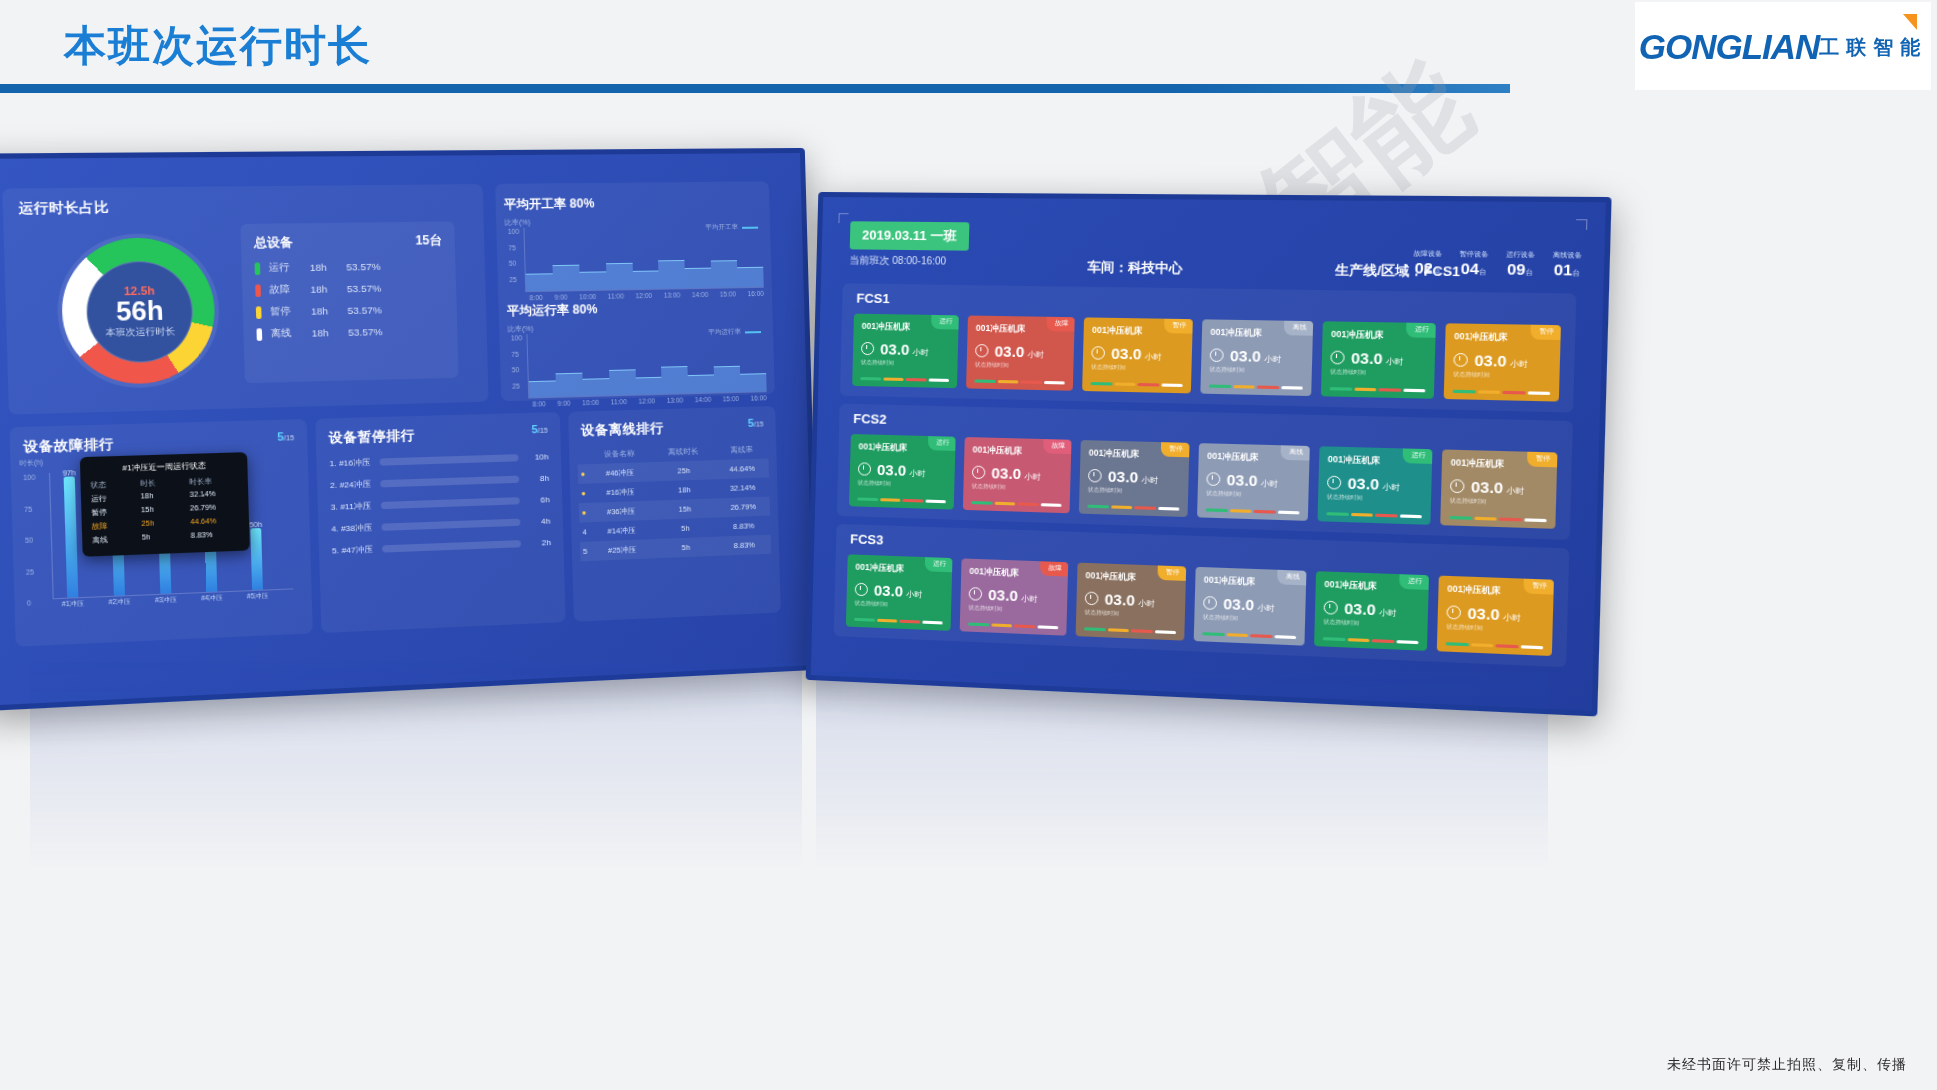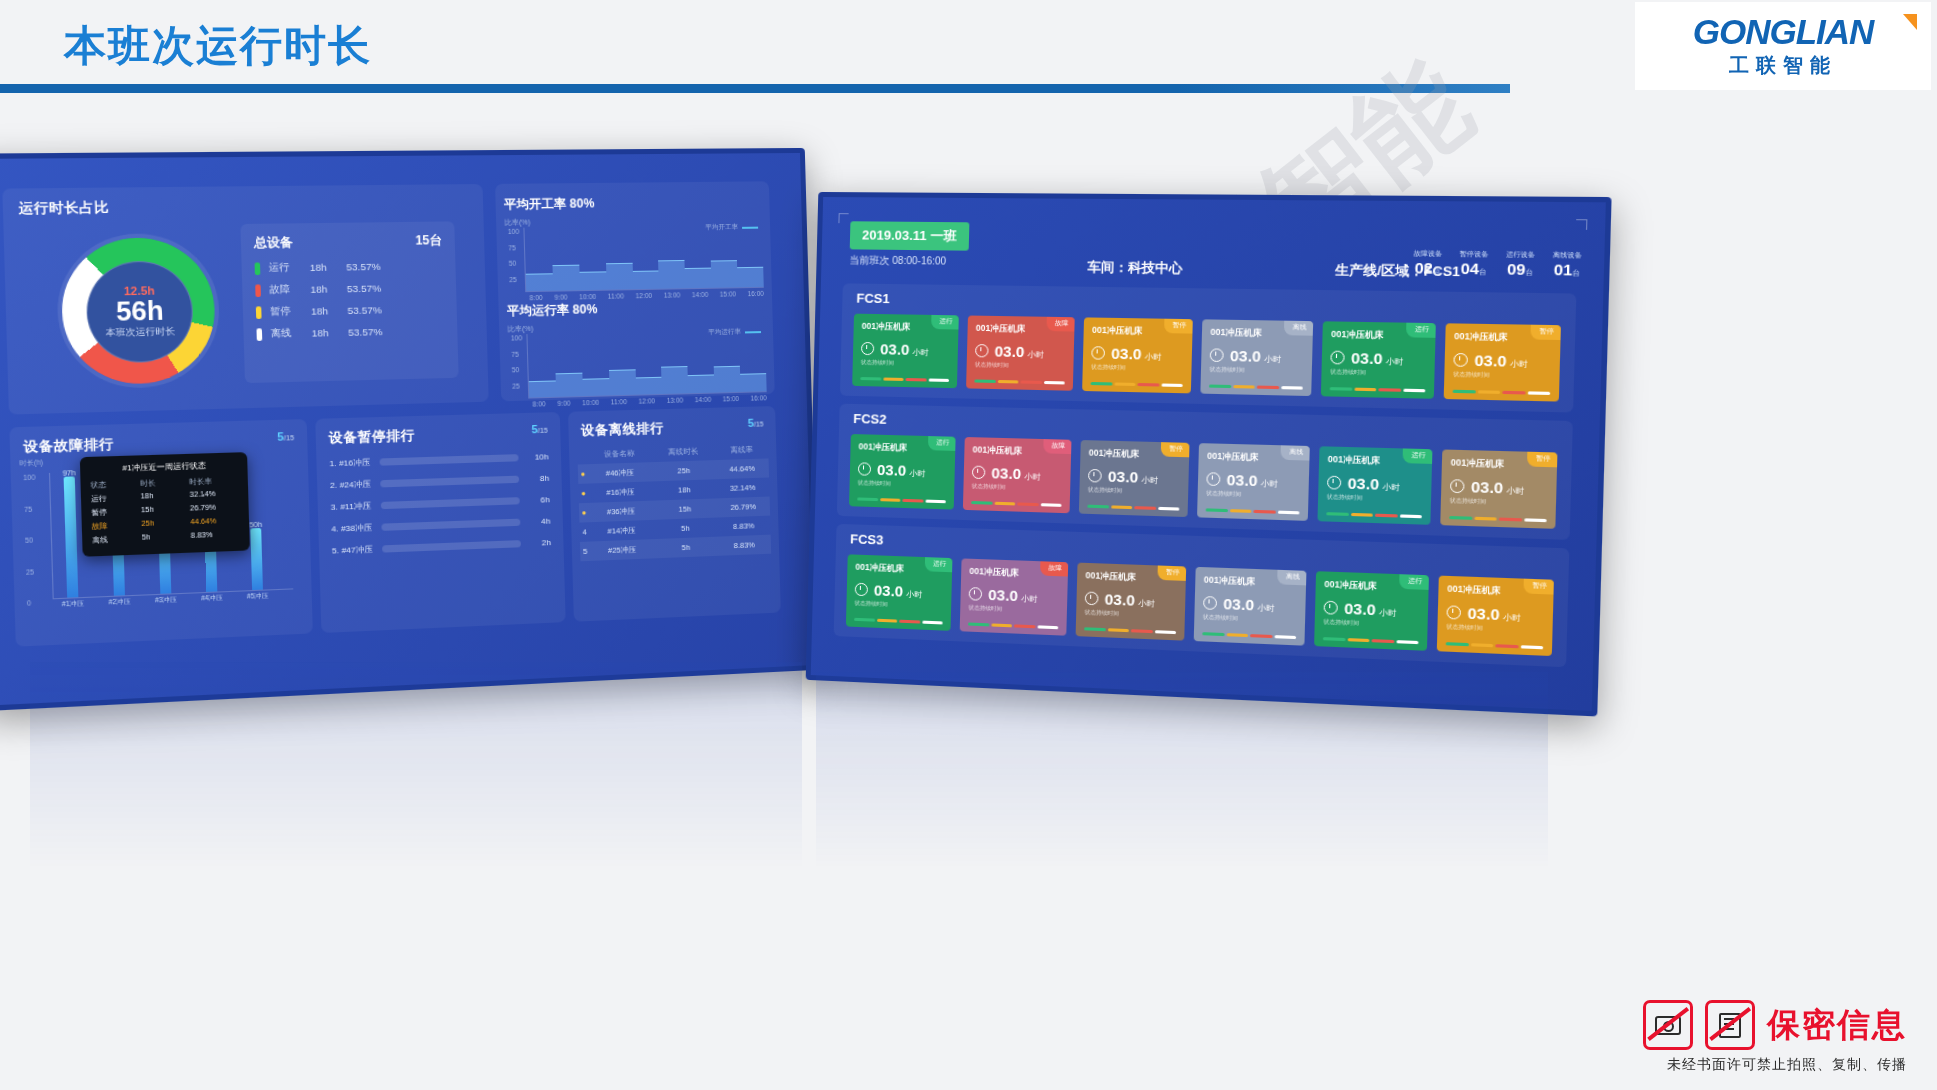--- a/index.html
+++ b/index.html
@@ -1,21 +1,21 @@
 <!DOCTYPE html>
 <html><head>
 <meta charset="utf-8">
 <style>
   html,body{margin:0;padding:0;}
   body{width:1937px;height:1090px;background:#f2f3f5;font-family:"Liberation Sans","DejaVu Sans",sans-serif;overflow:hidden;position:relative;}
 
   
   .slide-title{position:absolute;left:64px;top:18px;font-size:42px;font-weight:bold;color:#1a7fd4;letter-spacing:2px;}
   .title-rule{position:absolute;left:0;top:84px;width:1510px;height:9px;background:linear-gradient(90deg,#1464ad 0%,#1464ad 78%,#2f7fc4 100%);}
-  .logo-box{position:absolute;right:6px;top:2px;width:296px;height:88px;background:#fff;display:flex;flex-direction:column;align-items:center;justify-content:center;}
+  .logo-box{position:absolute;right:6px;top:2px;width:296px;height:88px;background:#fff;display:flex;flex-direction:row;align-items:center;justify-content:center;}
   .logo-en{font-size:35px;font-weight:bold;font-style:italic;color:#1164b4;letter-spacing:-1px;line-height:1;}
   .logo-cn{font-size:20px;font-weight:bold;color:#1164b4;letter-spacing:7px;line-height:1.4;margin-top:2px;}
   .logo-spark{position:absolute;right:14px;top:12px;width:0;height:0;border-left:14px solid transparent;border-top:16px solid #f6921e;}
 
   
   .wm{position:absolute;color:rgba(160,165,175,.22);font-size:110px;font-weight:bold;transform:rotate(-38deg);pointer-events:none;user-select:none;white-space:nowrap;}
   .wm1{left:1060px;top:150px;}
   .wm2{left:380px;top:470px;font-size:95px;}
 
   
@@ -662,25 +662,14 @@
           </div>
         </div>
       </div>
   </div>
 </div>
 
 <div class="refl" id="refl-left"></div>
 <div class="refl" id="refl-right"></div>
 
 <div class="conf">
-  <div class="conf-row">
-    <div class="conf-ico">
-        <div class="cam"></div>
-        <div class="slash"></div>
-      </div>
-    <div class="conf-ico">
-        <div class="doc"></div>
-        <div class="slash"></div>
-      </div>
-    <div class="conf-main">保密信息</div>
-  </div>
   <div class="conf-sub">未经书面许可禁止拍照、复制、传播</div>
 </div>
 
 </body></html>

